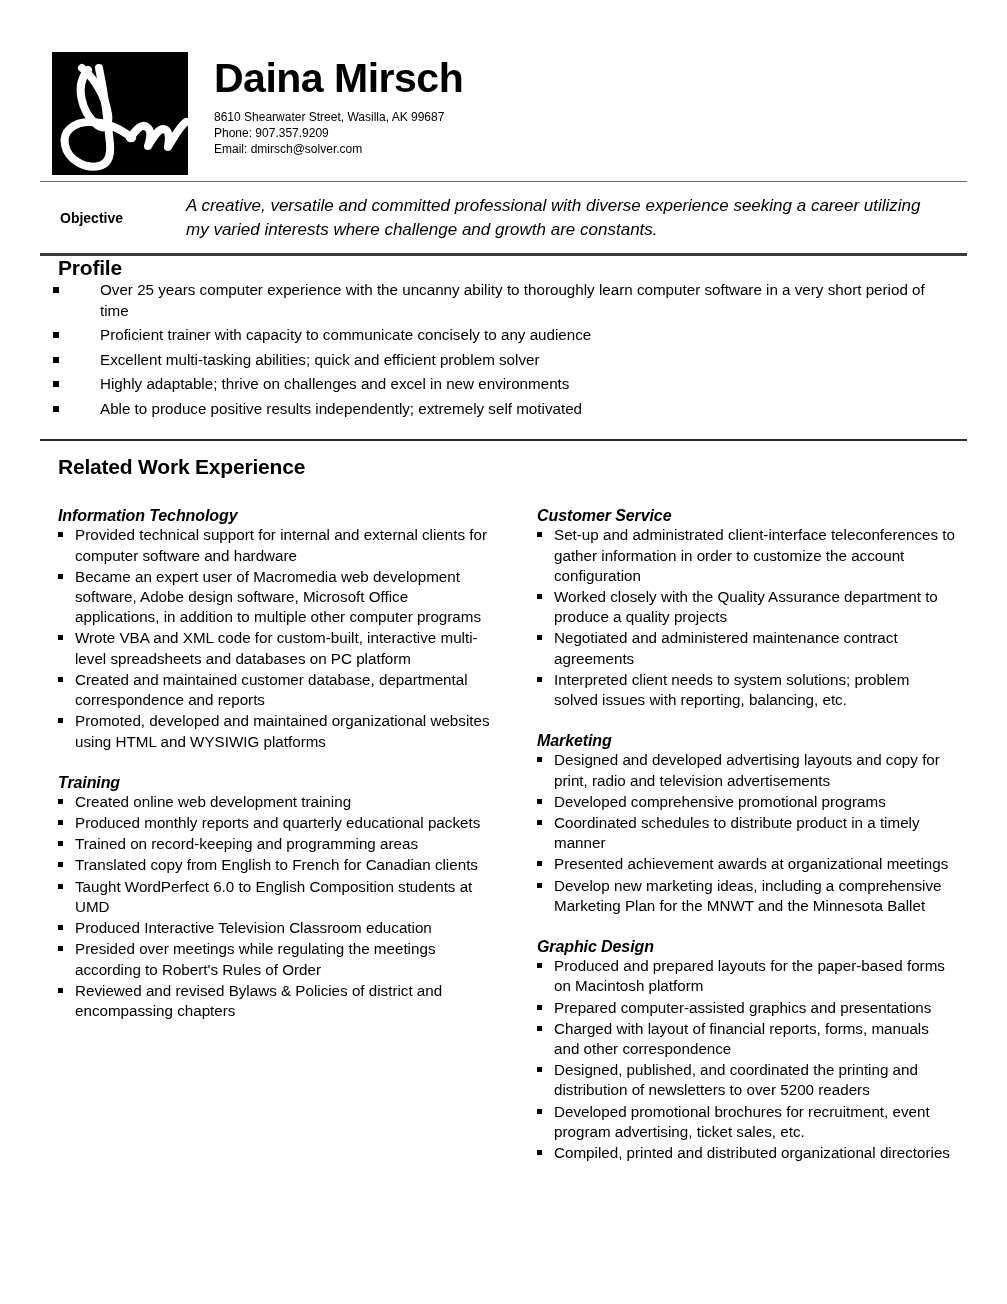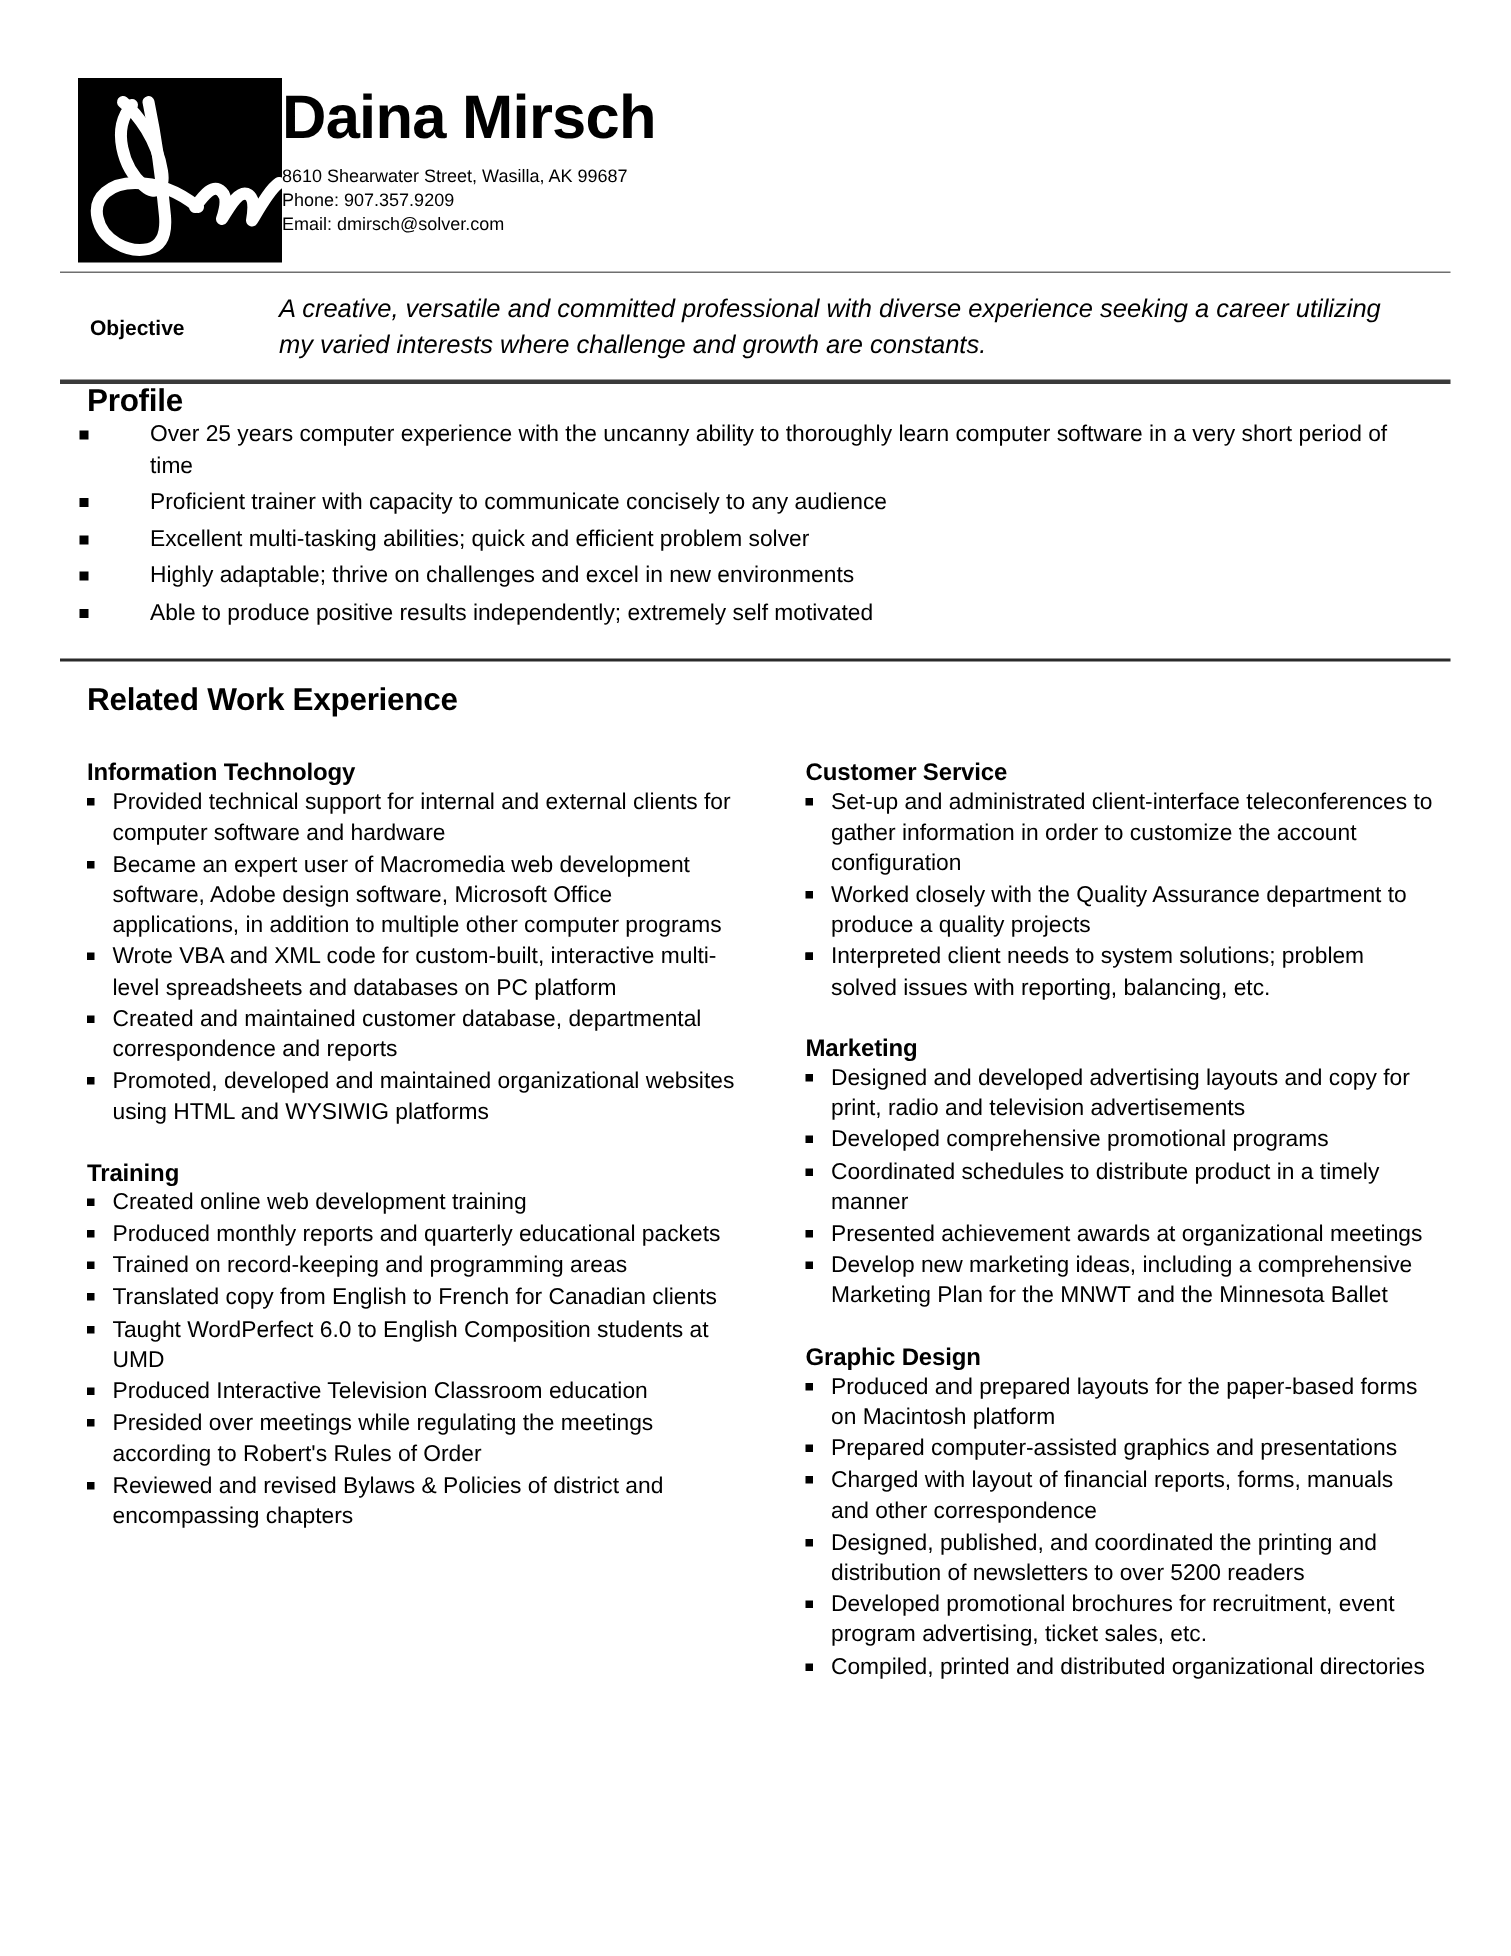--- a/index.html
+++ b/index.html
@@ -40,20 +40,21 @@
     position: relative;
     overflow: hidden;
   }
   .logo-mark svg {
     position: absolute;
     left: 0;
     top: 0;
   }
 
   .header-text {
+    padding-left: 26px;
     padding-top: 6px;
   }
 
   .name {
     font-size: 41px;
     font-weight: bold;
     letter-spacing: -0.5px;
     line-height: 1.0;
     margin: 0 0 11px 0;
     white-space: nowrap;
@@ -157,20 +158,21 @@
     flex: 1 1 auto;
     padding-left: 27px;
     box-sizing: border-box;
   }
 
   .job-title {
     font-size: 16px;
     font-weight: bold;
     margin: 0;
     letter-spacing: -0.1px;
+    font-style: italic;
   }
   .group + .group { margin-top: 22px; }
 
   .exp-list {
     padding-top: 3px;
     padding-left: 22px;
   }
   .exp-list li {
     position: relative;
     font-size: 15.2px;
@@ -265,21 +267,21 @@
               <li><span class="marker"></span><span>Reviewed and revised Bylaws &amp; Policies of district and encompassing chapters</span></li>
             </ul>
           </div>
         </div>
       <div class="col-right" id="exp-right">
           <div class="group">
             <h3 class="job-title">Customer Service</h3>
             <ul class="plain exp-list">
               <li><span class="marker"></span><span>Set-up and administrated client-interface teleconferences to gather information in order to customize the account configuration</span></li>
               <li><span class="marker"></span><span>Worked closely with the Quality Assurance department to produce a quality projects</span></li>
-              <li><span class="marker"></span></li>
+              <li><span class="marker"></span><span>Negotiated and administered maintenance contract agreements</span></li>
               <li><span class="marker"></span><span>Interpreted client needs to system solutions; problem solved issues with reporting, balancing, etc.</span></li>
             </ul>
           </div>
           <div class="group">
             <h3 class="job-title">Marketing</h3>
             <ul class="plain exp-list">
               <li><span class="marker"></span><span>Designed and developed advertising layouts and copy for print, radio and television advertisements</span></li>
               <li><span class="marker"></span><span>Developed comprehensive promotional programs</span></li>
               <li><span class="marker"></span><span>Coordinated schedules to distribute product in a timely manner</span></li>
               <li><span class="marker"></span><span>Presented achievement awards at organizational meetings</span></li>

